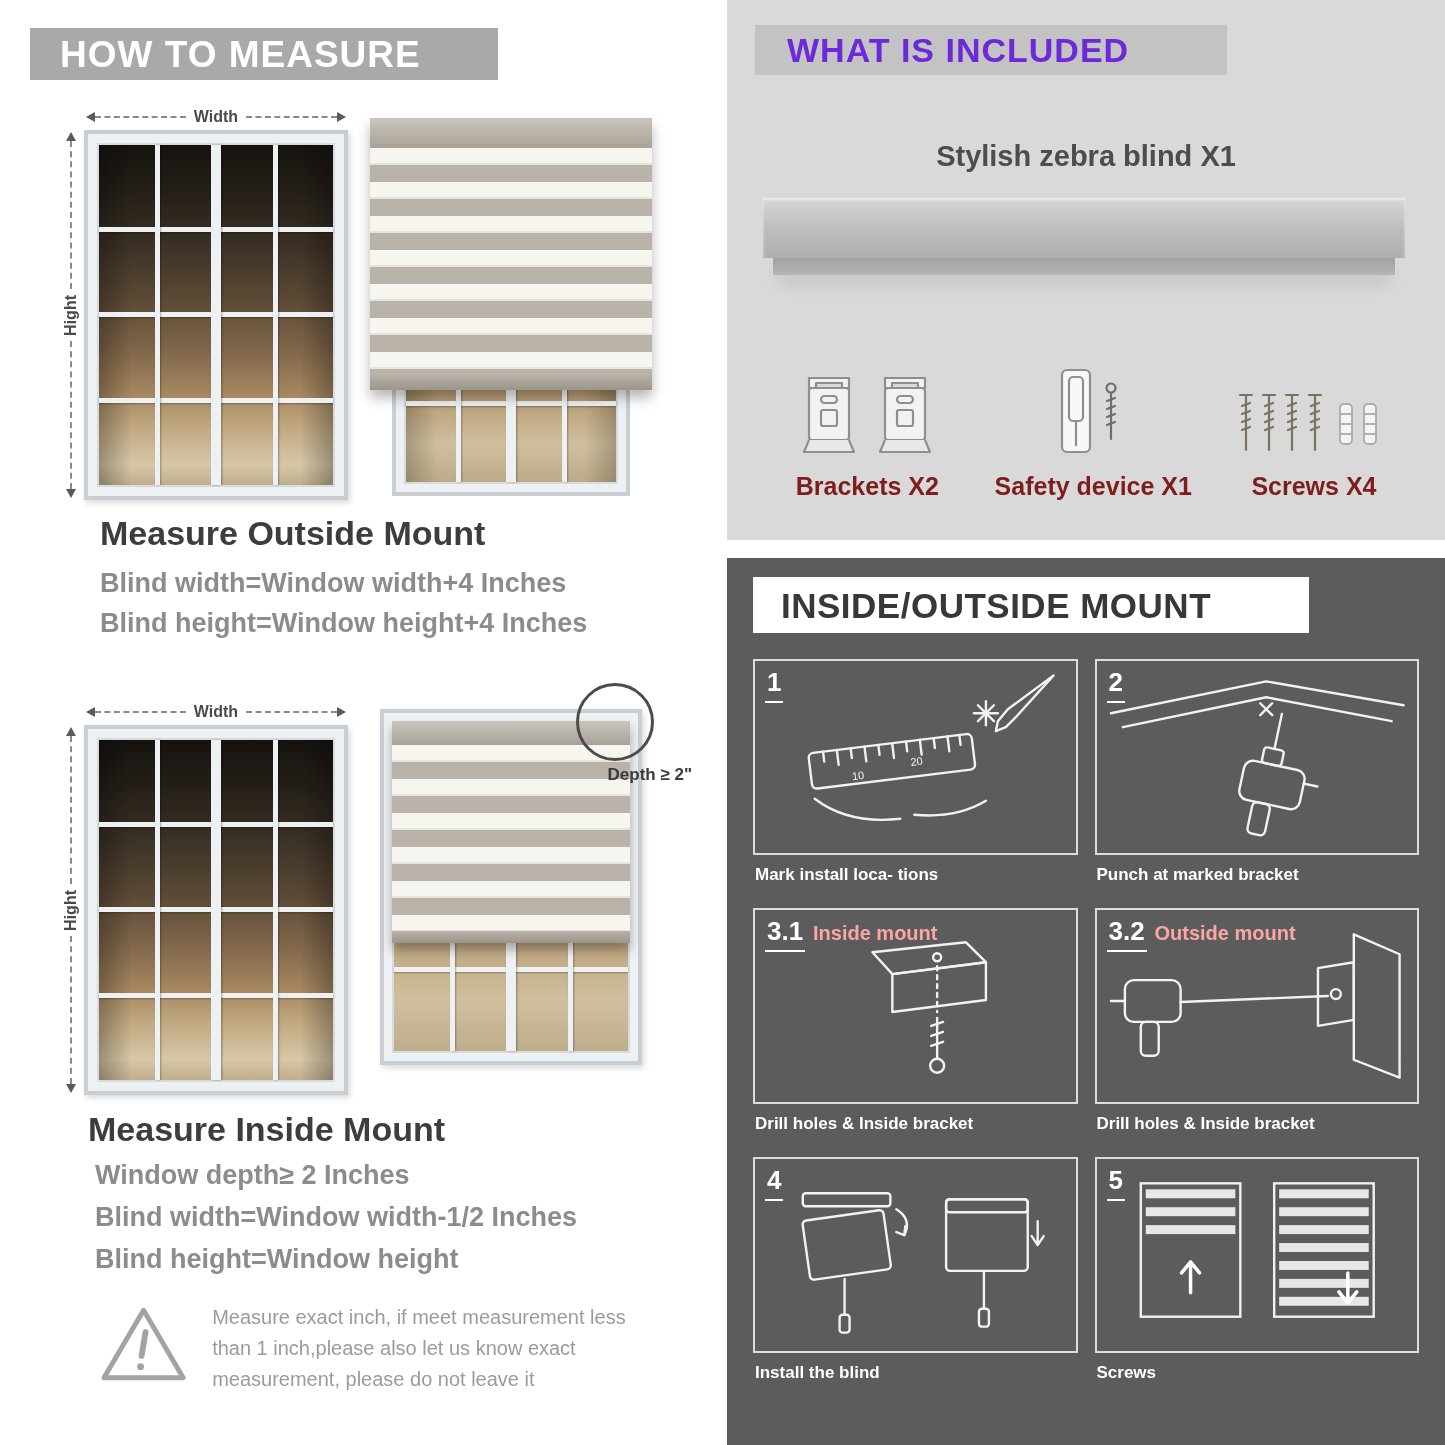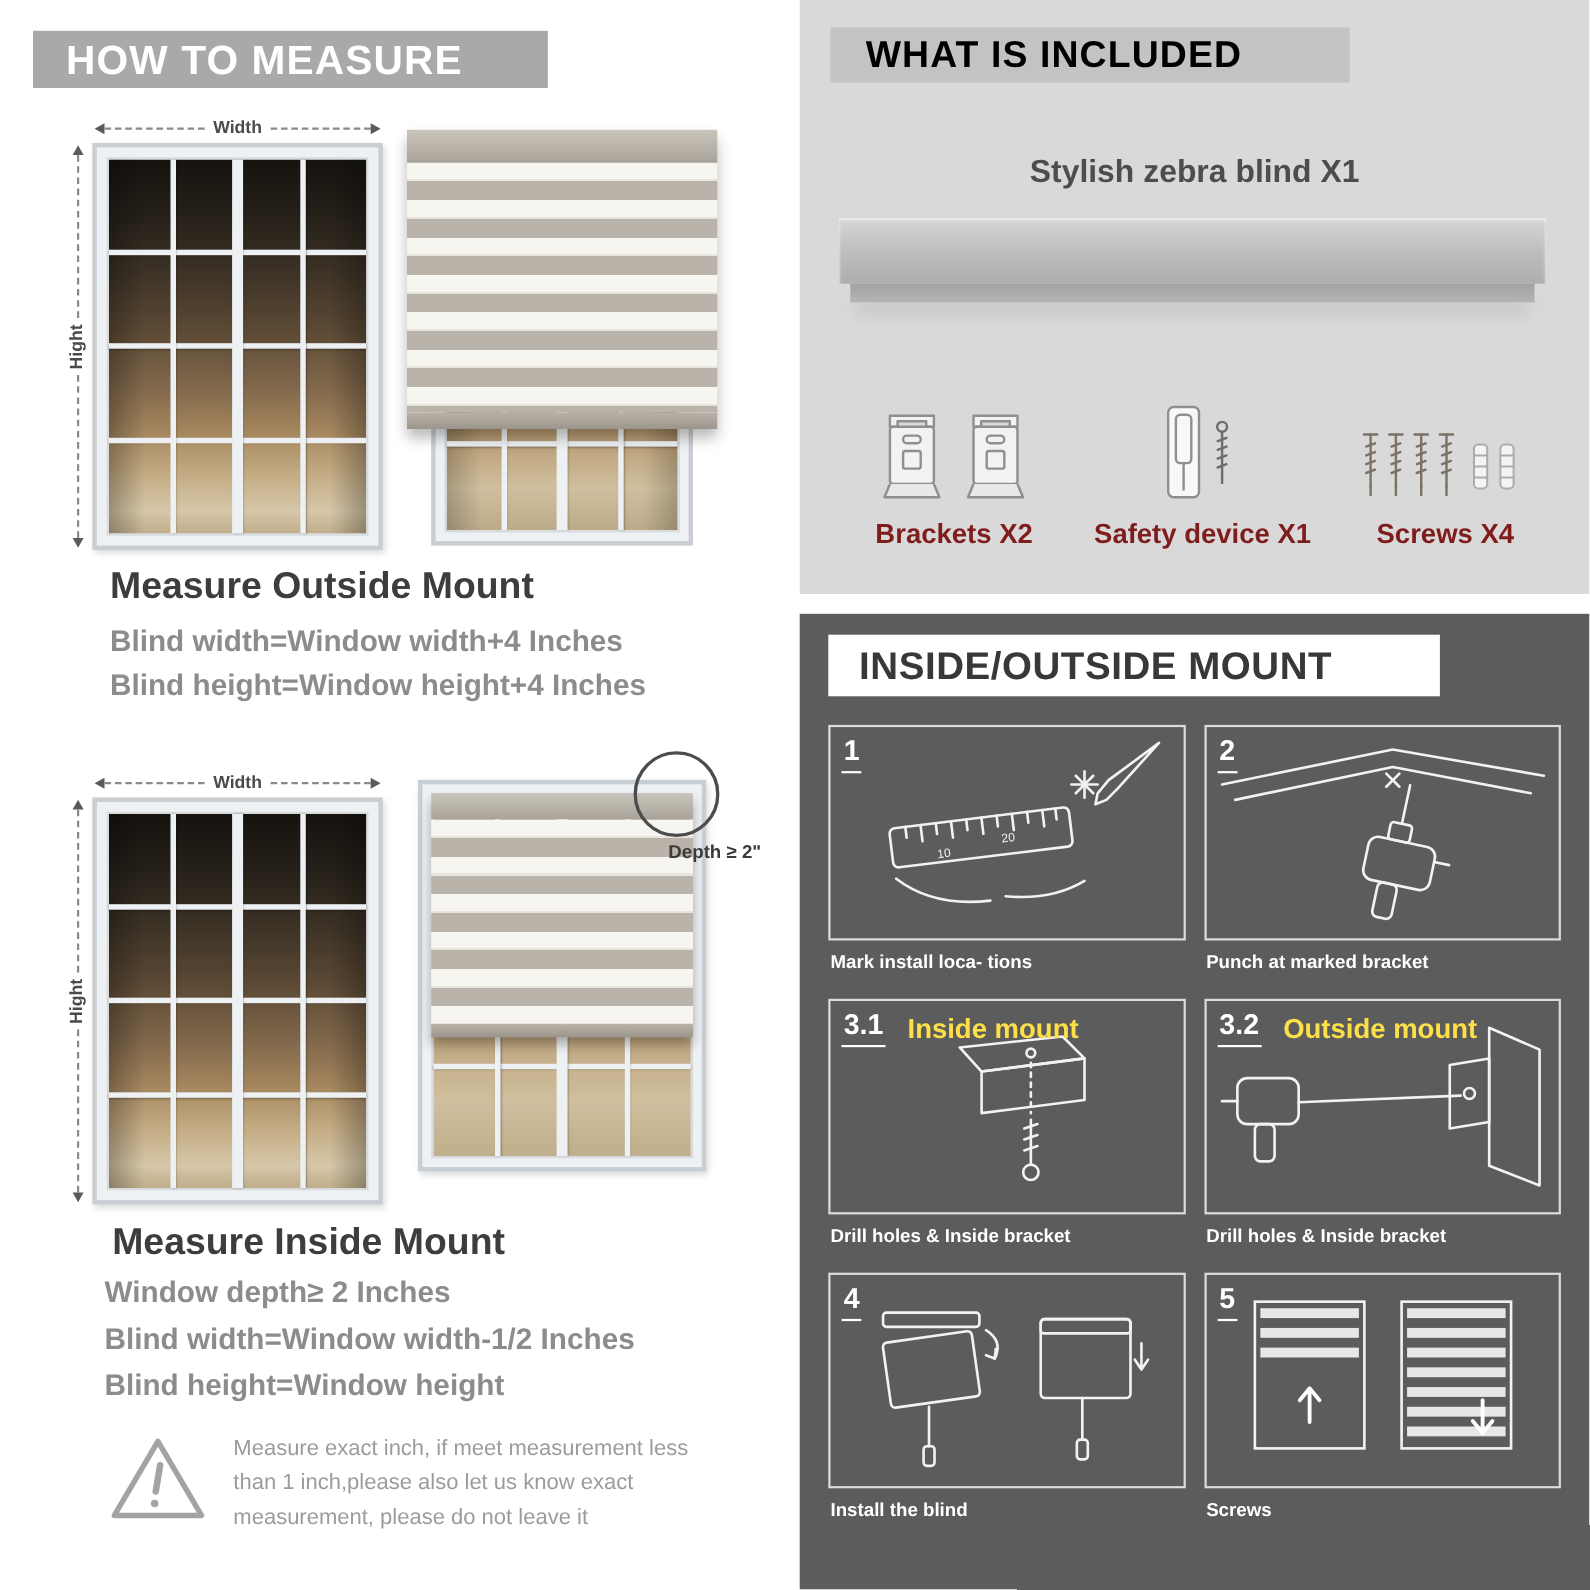--- a/index.html
+++ b/index.html
@@ -58,50 +58,50 @@
   .iinner{position:relative;width:100%;height:100%;}
   .iglass{position:absolute;inset:0;border:2px solid #d8dbde;box-sizing:border-box;
     background:linear-gradient(180deg,#6b5740,#8f734f 30%,#b3956a 55%,#d0bf9e 85%,#bfae8c 100%);}
   .iblind{position:absolute;left:0;top:0;width:100%;height:67%;box-shadow:0 7px 10px rgba(0,0,0,.3);}
   .iblind .cassette{height:24px;}
   .iblind .brail{height:12px;}
   .depth-circle{position:absolute;top:-26px;right:-12px;width:72px;height:72px;border:3px solid #4c4c4c;border-radius:50%;}
   .depth-label{position:absolute;top:56px;right:-50px;font-size:17px;font-weight:bold;color:#3b3b3b;white-space:nowrap;}
 
   .mtitle{position:absolute;font-size:34px;font-weight:bold;color:#3d3d3d;margin:0;}
-  .t1{left:100px;top:514px;} .t2{left:102px;top:1110px;text-align:center;}
+  .t1{left:100px;top:514px;} .t2{left:88px;top:1110px;text-align:center;}
   .mline{position:absolute;font-size:27px;font-weight:bold;color:#8c8c8c;margin:0;white-space:nowrap;}
   .o1{left:100px;top:568px;} .o2{left:100px;top:608px;}
   .i1{left:95px;top:1160px;} .i2{left:95px;top:1202px;} .i3{left:95px;top:1244px;}
 
   .warning{position:absolute;left:98px;top:1302px;width:545px;display:flex;gap:23px;align-items:flex-start;}
   .warn-text{font-size:20px;color:#9b9b9b;line-height:1.55;width:435px;}
 
   
   .right-col{position:absolute;left:727px;top:0;width:718px;height:1445px;background:#fff;}
   .included{position:absolute;left:0;top:0;width:718px;height:540px;background:#d9d9d9;}
-  .inc-header{position:absolute;left:28px;top:25px;width:440px;height:50px;background:#c3c3c3;color:#000000;
+  .inc-header{position:absolute;left:28px;top:25px;width:440px;height:50px;background:#c3c3c3;color:#6d28d9;
     font-size:34px;font-weight:bold;line-height:51px;padding-left:32px;letter-spacing:1px;}
   .product-name{position:absolute;top:140px;left:0;width:100%;text-align:center;font-size:29px;font-weight:bold;color:#4d4d4d;}
   .headrail{position:absolute;top:198px;left:36px;right:40px;}
   .hr-top{height:60px;background:linear-gradient(180deg,#d6d6d4,#bcbcba 55%,#aeaeac);box-shadow:inset 0 2px 3px rgba(255,255,255,.6);}
   .hr-lip{height:17px;margin:0 10px;background:linear-gradient(180deg,#a2a2a0,#b5b5b3);box-shadow:0 12px 16px -6px rgba(0,0,0,.25);}
   .items-row{position:absolute;left:30px;right:26px;top:338px;display:flex;}
   .item-col{display:flex;flex-direction:column;align-items:center;justify-content:flex-end;}
   .ic-brackets{flex:1.05;} .ic-safety{flex:1.1;} .ic-screws{flex:1;}
   .item-icons{display:flex;align-items:flex-end;gap:12px;height:120px;}
   .item-label{margin-top:14px;font-size:25px;font-weight:bold;color:#7f1d1d;white-space:nowrap;}
 
   .mount{position:absolute;left:0;top:558px;width:718px;height:887px;background:#5c5c5c;}
   .mount-header{margin:19px 0 0 26px;width:528px;height:56px;background:#fff;color:#383838;
     font-size:35px;font-weight:bold;line-height:57px;padding-left:28px;letter-spacing:.5px;}
   .steps{margin:26px 26px 0 26px;display:grid;grid-template-columns:1fr 1fr;column-gap:17px;}
   .step-box{position:relative;height:192px;border:2px solid #dcdcdc;}
   .step-num{position:absolute;top:6px;left:10px;color:#fff;font-weight:bold;font-size:26px;border-bottom:2px solid #fff;padding:0 2px 3px;z-index:2;}
-  .step-title{position:absolute;top:12px;left:70px;color:#fde047;font-weight:bold;font-size:25px;z-index:2;}
+  .step-title{position:absolute;top:12px;left:58px;color:#fca5a5;font-weight:bold;font-size:20px;z-index:2;}
   .step-cap{margin:10px 2px 17px;color:#fff;font-weight:bold;font-size:17px;min-height:26px;}
   .step-art{position:absolute;inset:0;width:100%;height:100%;}
 </style>
 </head>
 <body>
 
 <div class="page">
 
   <div class="left-col">
 

